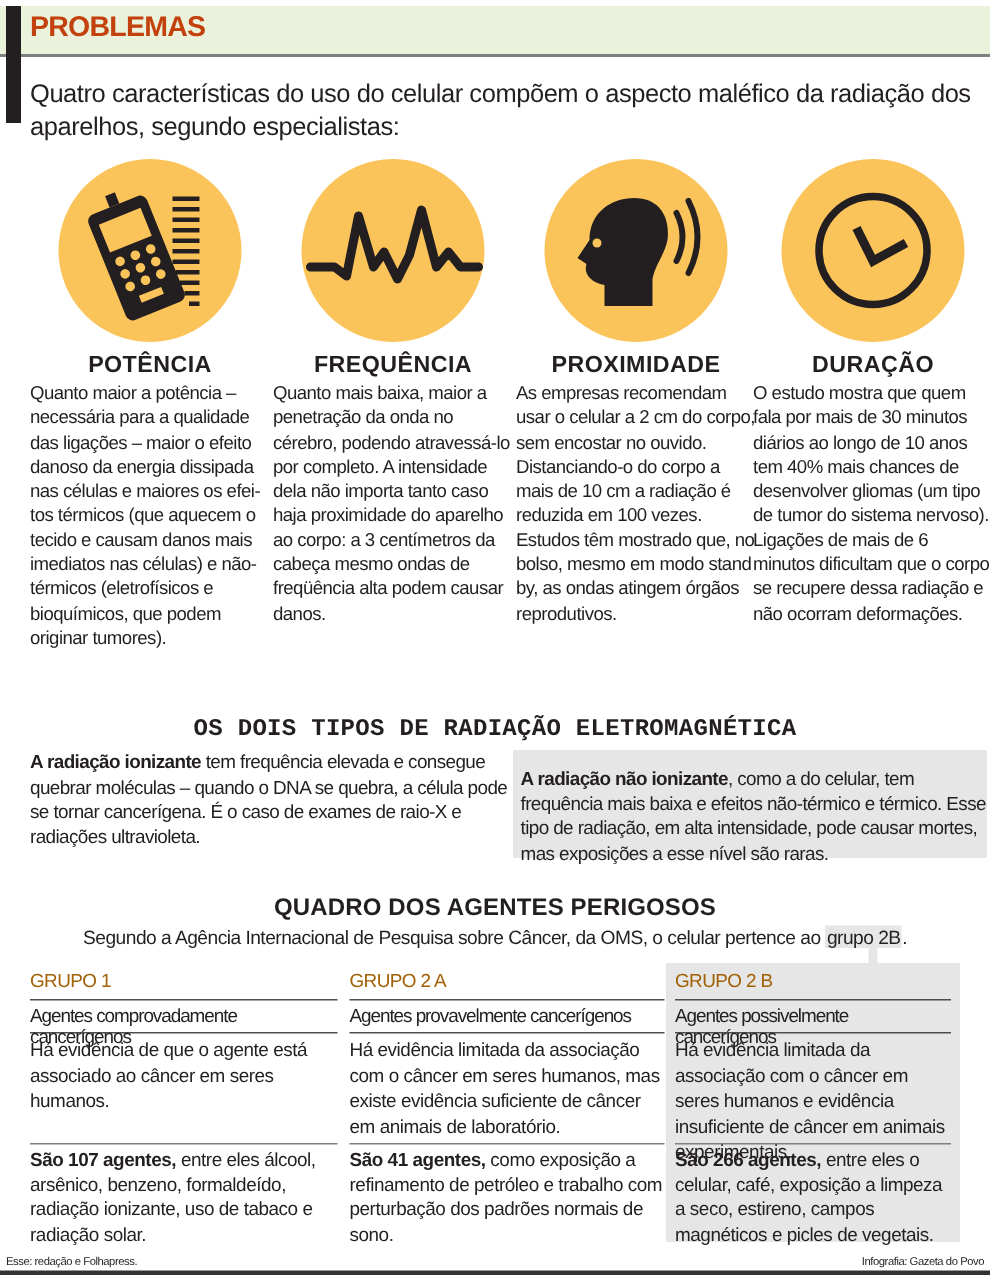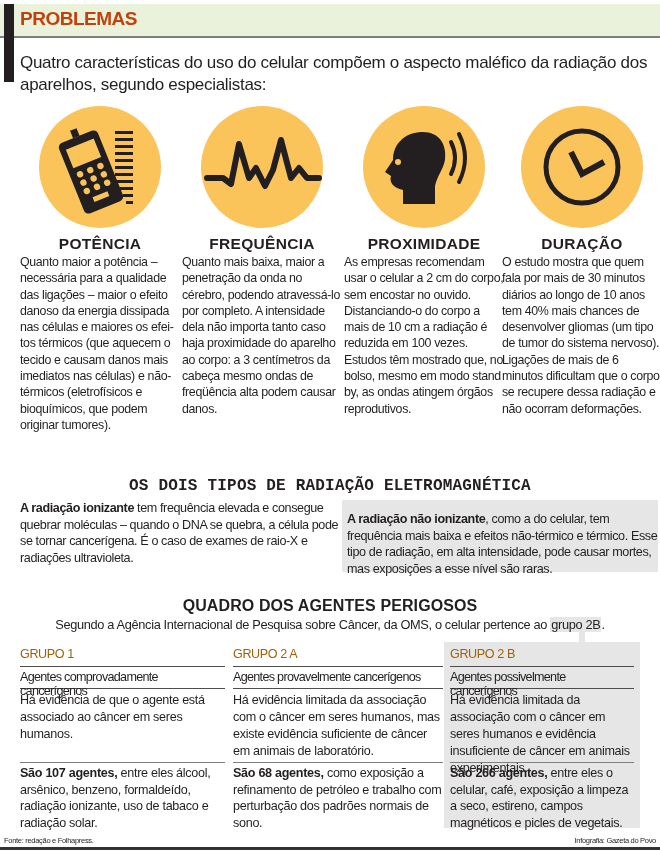--- a/index.html
+++ b/index.html
@@ -195,25 +195,25 @@
   <div class="glabel">GRUPO 1</div>
   <div class="gsub">Agentes comprovadamente cancerígenos</div>
   <div class="gdesc">Há evidência de que o agente está associado ao câncer em seres humanos.</div>
   <div class="gagents"><b>São 107 agentes,</b><span> entre eles álcool, arsênico, benzeno, formaldeído, radiação ionizante, uso de tabaco e radiação solar.</span></div>
 </div>
 
 <div class="group" id="g2">
   <div class="glabel">GRUPO 2 A</div>
   <div class="gsub">Agentes provavelmente cancerígenos</div>
   <div class="gdesc">Há evidência limitada da associação com o câncer em seres humanos, mas existe evidência suficiente de câncer em animais de laboratório.</div>
-  <div class="gagents"><b>São 68 agentes,</b><span> como exposição a refinamento de petróleo e trabalho com perturbação dos padrões normais de sono.</span></div>
+  <div class="gagents"><b>São 41 agentes,</b><span> como exposição a refinamento de petróleo e trabalho com perturbação dos padrões normais de sono.</span></div>
 </div>
 
 <div class="group gray" id="g3">
   <div class="glabel">GRUPO 2 B</div>
   <div class="gsub">Agentes possivelmente cancerígenos</div>
   <div class="gdesc">Há evidência limitada da associação com o câncer em seres humanos e evidência insuficiente de câncer em animais experimentais.</div>
   <div class="gagents"><b>São 266 agentes,</b><span> entre eles o celular, café, exposição a limpeza a seco, estireno, campos magnéticos e picles de vegetais.</span></div>
 </div>
 
-<div class="source">Fonte: redação e Folhapress.</div>
+<div class="source">Esse: redação e Folhapress.</div>
 <div class="credit">Infografia: Gazeta do Povo</div>
 <div class="bottom-rule"></div>
 
 </body></html>

